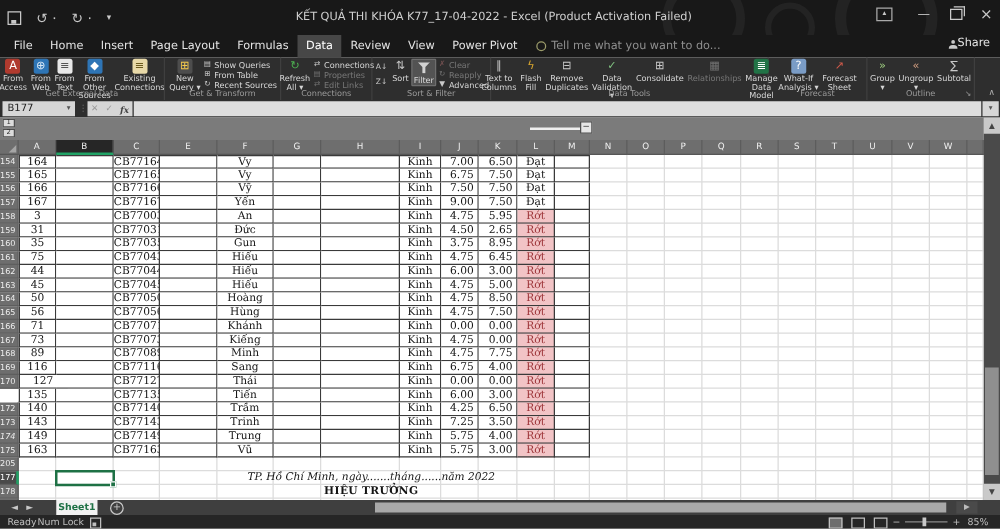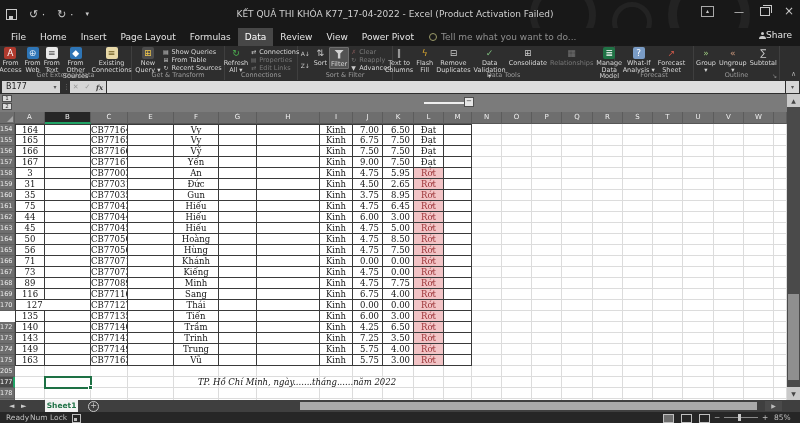--- a/index.html
+++ b/index.html
@@ -735,20 +735,21 @@
       <div class="cell" style="left: 128px; top: 231px; width: 46px; height: 11px;"></div>
       <div class="cell" style="left: 174px; top: 231px; width: 45px; height: 11px;">Vũ</div>
       <div class="cell" style="left: 219px; top: 231px; width: 38px; height: 11px;"></div>
       <div class="cell" style="left: 257px; top: 231px; width: 63px; height: 11px;"></div>
       <div class="cell" style="left: 320px; top: 231px; width: 33px; height: 11px;">Kinh</div>
       <div class="cell num" style="left: 353px; top: 231px; width: 30px; height: 11px;">5.75</div>
       <div class="cell num" style="left: 383px; top: 231px; width: 31px; height: 11px;">3.00</div>
       <div class="cell fail" style="left: 414px; top: 231px; width: 30px; height: 11px;">Rớt</div>
       <div class="cell" style="left: 444px; top: 231px; width: 28px; height: 11px;"></div>
       <div class="note italic" style="top: 253px;">TP. Hồ Chí Minh, ngày.......tháng......năm 2022</div>
+      <div class="note bold" style="top: 264px;">HIỆU TRƯỞNG</div>
       <div class="selbox" style="left: 44px; top: 252px; width: 48px; height: 13px;"></div>
       <div class="selhandle" style="left: 88px; top: 261px;"></div>
     </div>
 
   <div class="vscroll">
     <div class="varrow" style="top:0;">▲</div>
     <div class="vthumb" style="top:200px;height:86px;"></div>
     <div class="varrow" style="top:293px;">▼</div>
   </div>
 

